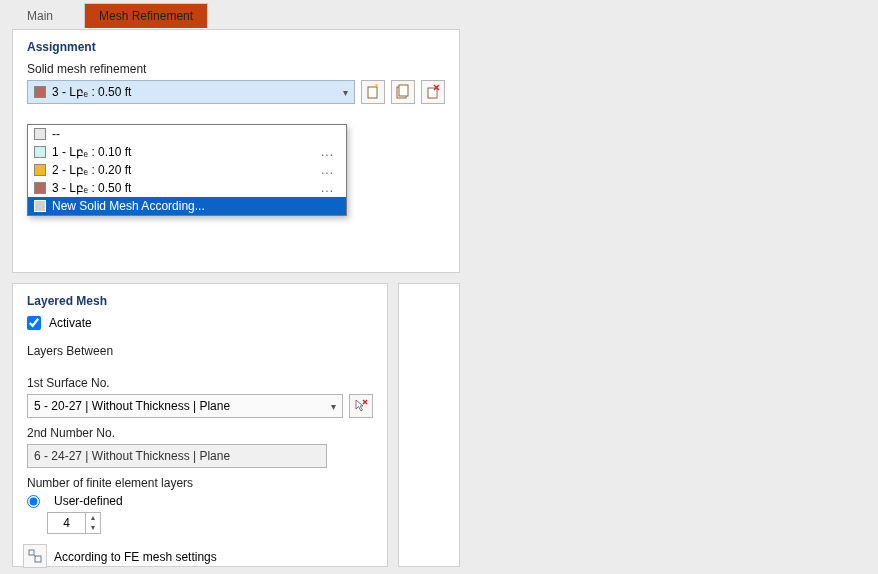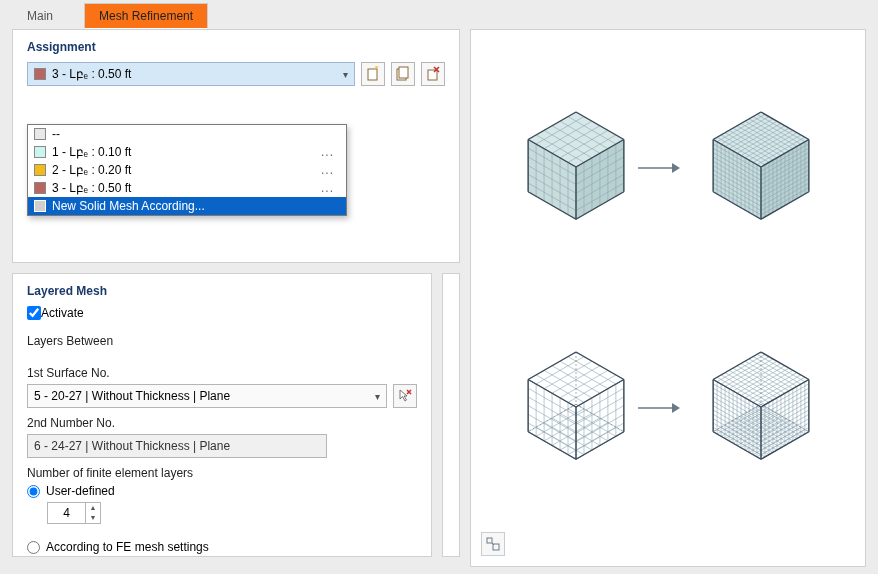--- a/index.html
+++ b/index.html
@@ -1,55 +1,55 @@
 <!DOCTYPE html>
 <html><head>
 <meta charset="utf-8">
 <style>
 * { box-sizing: border-box; margin: 0; padding: 0; font-family: "Segoe UI", Arial, sans-serif; font-size: 12px; }
 body { background: #ececec; width: 878px; height: 574px; overflow: hidden; position: relative; }
 
 .tabs { display: flex; padding: 3px 0 0 12px; background: #ececec; gap: 16px; }
 .tab { padding: 5px 14px; color: #555; cursor: pointer; border: 1px solid transparent; }
-.tab.active { background: #f97316; border: 1px solid #ccc; border-bottom-color: #fff; color: #222; position: relative; z-index: 2; padding-left: 14px; }
-
-.container { display: flex; gap: 10px; padding: 0 12px 12px 12px; height: 540px; }
+.tab.active { background: #c2410c; border: 1px solid #ccc; border-bottom-color: #fff; color: #222; position: relative; z-index: 2; padding-left: 14px; }
+
+.container { display: flex; gap: 10px; padding: 0 12px 12px 12px; height: 540px; flex-direction: column; }
 .left-col { display: flex; flex-direction: column; gap: 10px; width: 448px; }
 .panel { background: #fff; border: 1px solid #d0d0d0; padding: 10px 14px; }
 .panel-title { color: #1a3a6c; font-weight: 600; margin-bottom: 8px; }
 
 .assignment-panel { height: 244px; position: relative; }
 .layered-panel { height: 284px; }
 .middle-slim { width: 100px; background: #fff; border: 1px solid #d0d0d0; height: 284px; align-self: flex-end; }
 .preview-panel { flex: 1; background: #fff; border: 1px solid #d0d0d0; height: 538px; position: relative; }
 
 .label { color: #222; margin-bottom: 4px; }
 .row { display: flex; align-items: center; gap: 6px; margin-bottom: 8px; }
 
 .select { flex: 1; height: 24px; border: 1px solid #9db6d4; background: #d5e8f7; display: flex; align-items: center; padding: 0 6px; position: relative; cursor: pointer; }
 .select .swatch { width: 12px; height: 12px; margin-right: 6px; border: 1px solid #888; }
 .select .chev { margin-left: auto; color: #555; font-size: 10px; }
 
-.select-plain { height: 24px; border: 1px solid #b5b5b5; background: #fafafa; display: flex; align-items: center; padding: 0 6px; width: 360px; }
+.select-plain { height: 24px; border: 1px solid #b5b5b5; background: #fafafa; display: flex; align-items: center; padding: 0 6px; width: 316px; }
 .select-plain.readonly { background: #f0f0f0; color: #333; }
 .select-plain .chev { margin-left: auto; color: #555; font-size: 10px; }
 
 .icon-btn { width: 24px; height: 24px; border: 1px solid #b5b5b5; background: #f7f7f7; display: flex; align-items: center; justify-content: center; cursor: pointer; }
 
 .dropdown { position: absolute; top: 94px; left: 14px; width: 320px; background: #fff; border: 1px solid #7a7a7a; box-shadow: 2px 3px 6px rgba(0,0,0,0.25); z-index: 10; }
 .dd-item { display: flex; align-items: center; padding: 2px 6px; height: 18px; cursor: pointer; }
 .dd-item .swatch { width: 12px; height: 12px; margin-right: 6px; border: 1px solid #888; }
 .dd-item .dots { margin-left: auto; color: #666; padding-right: 6px; letter-spacing: 1px; }
 .dd-item.highlight { background: #0a64c8; color: #fff; }
 .dd-item.highlight .swatch { border-color: #fff; }
 
-.check-row { display: flex; align-items: flex-end; gap: 0; margin-bottom: 14px; }
+.check-row { display: flex; align-items: flex-end; gap: 8px; margin-bottom: 14px; }
 .check-row input[type="checkbox"] { width: 14px; height: 14px; }
 
-.radio-row { display: flex; align-items: center; gap: 6px; margin: 4px 0; }
+.radio-row { display: flex; align-items: center; gap: 14px; margin: 4px 0; }
 .radio-row input[type="radio"] { width: 13px; height: 13px; }
 
 .spinner { display: inline-flex; align-items: center; border: 1px solid #b5b5b5; height: 22px; background: #fff; margin-left: 20px; width: 54px; }
 .spinner .val { flex: 1; text-align: center; }
 .spinner .arrows { display: flex; flex-direction: column; border-left: 1px solid #b5b5b5; }
 .spinner .arrows span { font-size: 7px; height: 10px; width: 14px; text-align: center; line-height: 10px; color: #555; cursor: pointer; }
 
 .cube-wrap { position: absolute; }
 .arrow-svg { position: absolute; }
 .bottom-icon { position: absolute; left: 10px; bottom: 10px; width: 24px; height: 24px; border: 1px solid #ccc; background: #f7f7f7; display:flex; align-items:center; justify-content:center; }
@@ -60,20 +60,21 @@
 <div class="tabs">
   <div class="tab">Main</div>
   <div class="tab active">Mesh Refinement</div>
 </div>
 
 <div class="container">
   <div class="left-col">
 
     <div class="panel assignment-panel">
       <div class="panel-title">Assignment</div>
+      <div class="label">Solid mesh refinement</div>
       <div class="row">
         <div class="select">
           <span class="swatch" style="background:#b86660"></span>
           <span>3 - Lբₑ : 0.50 ft</span>
           <span class="chev">▾</span>
         </div>
         <div class="icon-btn">
           <svg width="16" height="16" viewBox="0 0 16 16">
             <rect x="3" y="3" width="9" height="11" fill="#fff" stroke="#8a6a3a"></rect>
             <path d="M11 0 L12 3 L15 3 L12.5 5 L13.5 8 L11 6 L8.5 8 L9.5 5 L7 3 L10 3 Z" fill="#f2c53d" transform="scale(0.55) translate(10,-2)"></path>

